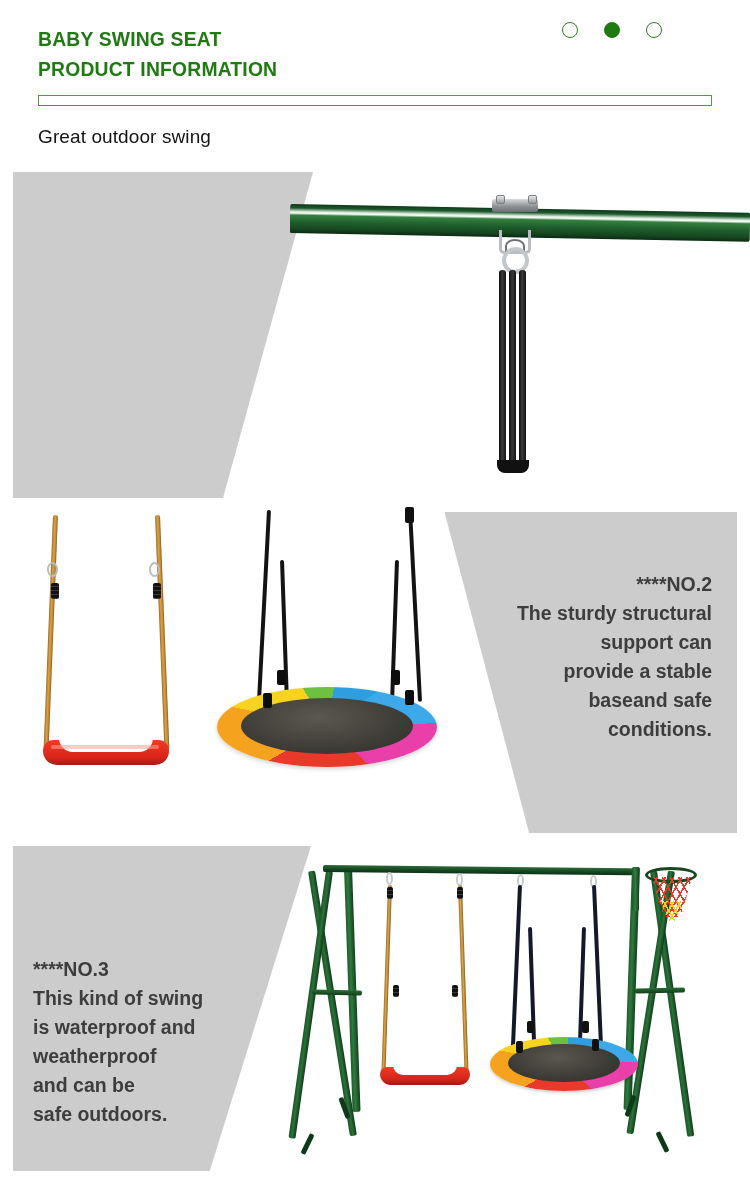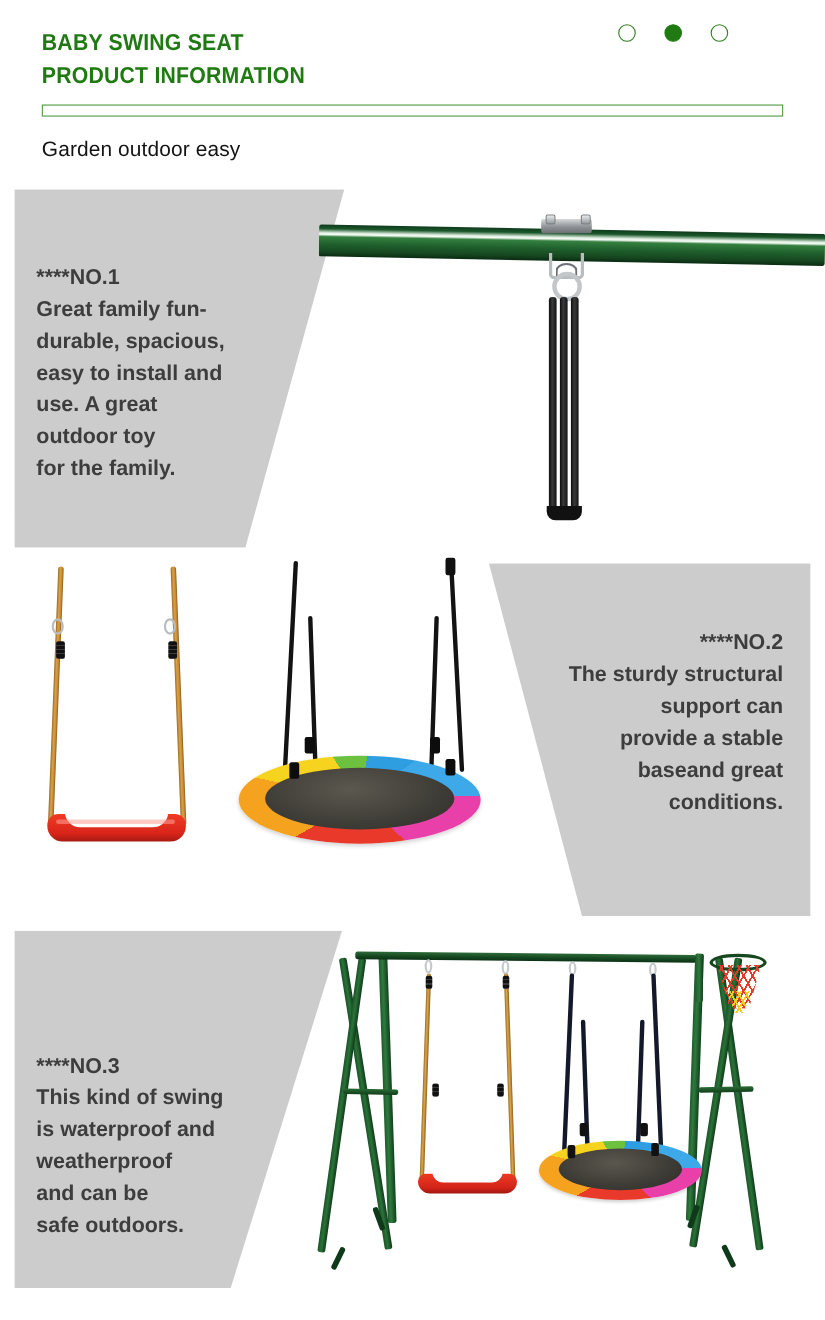--- a/index.html
+++ b/index.html
@@ -270,52 +270,45 @@
       <div class="title-line">PRODUCT INFORMATION</div>
     </div>
 
     <div class="dots">
       <span class="dot d1"></span>
       <span class="dot d2 filled"></span>
       <span class="dot d3"></span>
     </div>
 
     <div class="rule"></div>
-    <div class="subtitle">Garden outdoor easy</div>
+    <div class="subtitle">Great outdoor swing</div>
   </div>
 
   <div class="panel panel-1"></div>
-  <div class="panel-text pt-1">****NO.1
-Great family fun-
-durable, spacious,
-easy to install and
-use. A great
-outdoor toy
-for the family.</div>
 
   <div class="photo sec1">
     <div class="beam-fix"></div>
     <div class="bracket"></div>
     <div class="bolt b1"></div>
     <div class="bolt b2"></div>
     <div class="ubolt"></div>
     <div class="ring-inner"></div>
     <div class="ring"></div>
     <div class="strap s1"></div>
     <div class="strap s2"></div>
     <div class="strap s3"></div>
     <div class="strap-bot"></div>
   </div>
 
   <div class="panel panel-2"></div>
   <div class="panel-text pt-2">****NO.2
 The sturdy structural
 support can
 provide a stable
-baseand great
+baseand safe
 conditions.</div>
 
   <div class="photo sec2">
     <div class="rope r1"></div>
     <div class="rope r2"></div>
     <div class="clip c1"></div>
     <div class="clip c2"></div>
     <div class="grip g1"></div>
     <div class="grip g2"></div>
     <div class="seat"></div>

